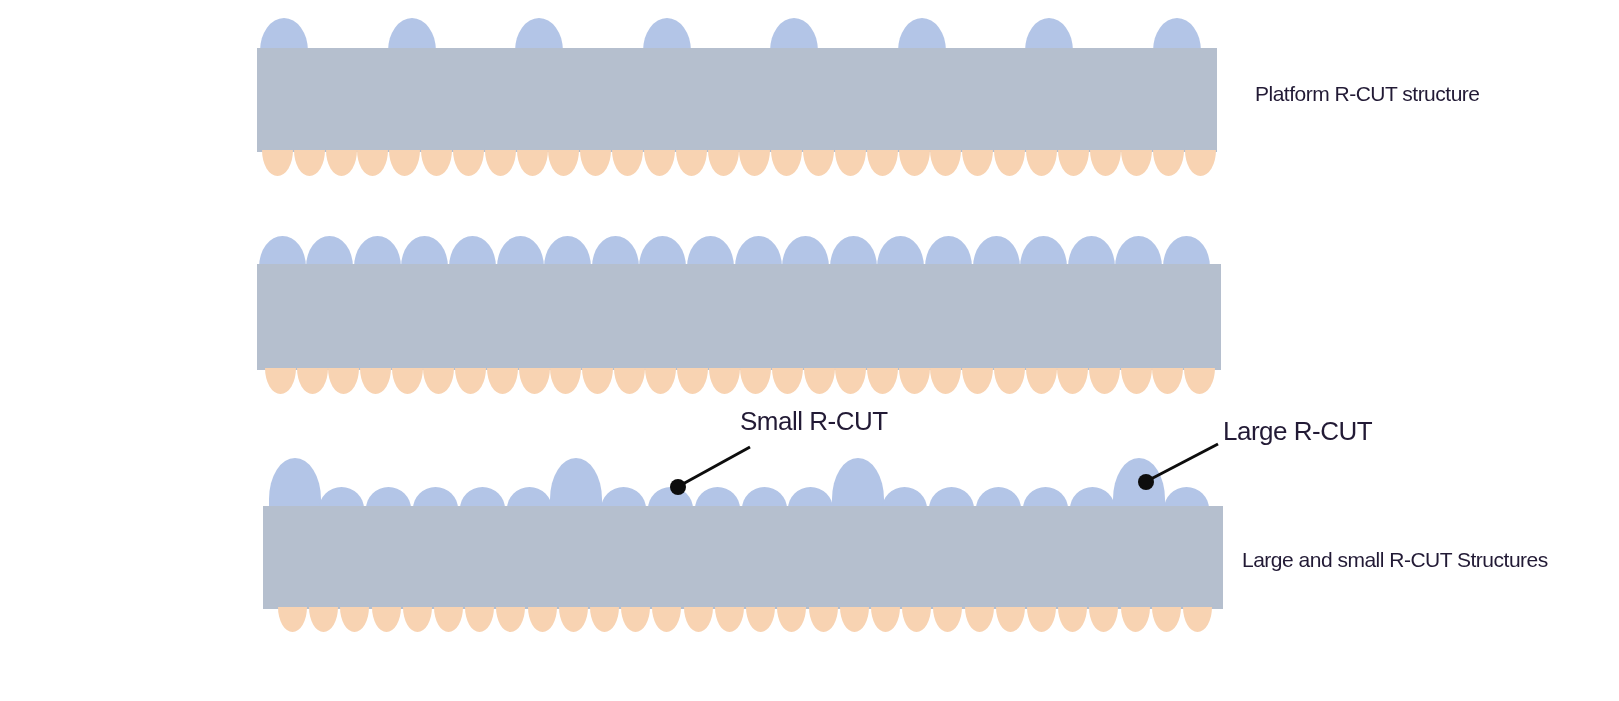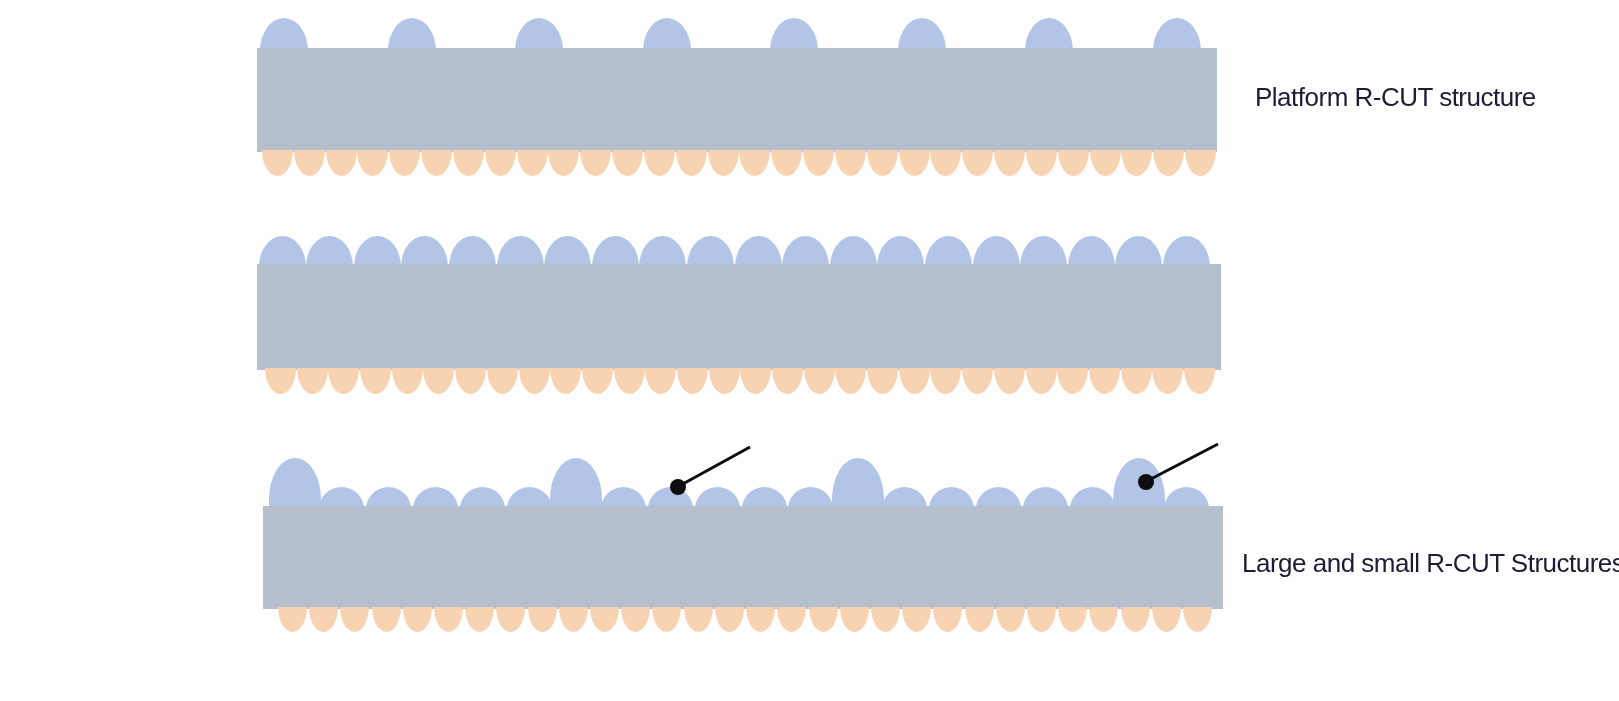--- a/index.html
+++ b/index.html
@@ -19,21 +19,21 @@
   }
   .bump.large { border-radius: 50% 50% 0 0 / 80% 80% 0 0; }
   .scallop {
     position: absolute;
     background: var(--scallop);
     border-radius: 0 0 50% 50% / 0 0 100% 100%;
   }
   .row-label {
     position: absolute;
     color: var(--ink);
-    font-size: 26px;
+    font-size: 21px;
     letter-spacing: -0.5px;
     white-space: nowrap;
     text-align: right;
   }
   .row-label-0 { left: 1255px; top: 82px; }
   .row-label-1 { left: 1255px; top: 291px; }
   .row-label-2 { left: 1242px; top: 548px; }
   .annot-label {
     position: absolute;
     color: var(--ink);
@@ -208,14 +208,16 @@
   <svg class="overlay" id="overlay" width="1619" height="701">
     <line id="leader-0" x1="750" y1="447" x2="681" y2="485" stroke="#0d0d0d" stroke-width="3"></line>
     <circle id="dot-0" cx="678" cy="487" r="8" fill="#0d0d0d"></circle>
     <line id="leader-1" x1="1218" y1="444" x2="1149" y2="480" stroke="#0d0d0d" stroke-width="3"></line>
     <circle id="dot-1" cx="1146" cy="482" r="8" fill="#0d0d0d"></circle>
   </svg>
 
   <span class="row-label row-label-0">Platform R-CUT structure</span>
   <span class="row-label row-label-2">Large and small R-CUT Structures</span>
 
+  <span class="annot-label annot-0">Small R-CUT</span>
+  <span class="annot-label annot-1">Large R-CUT</span>
 
 </div>
 
 </body></html>

